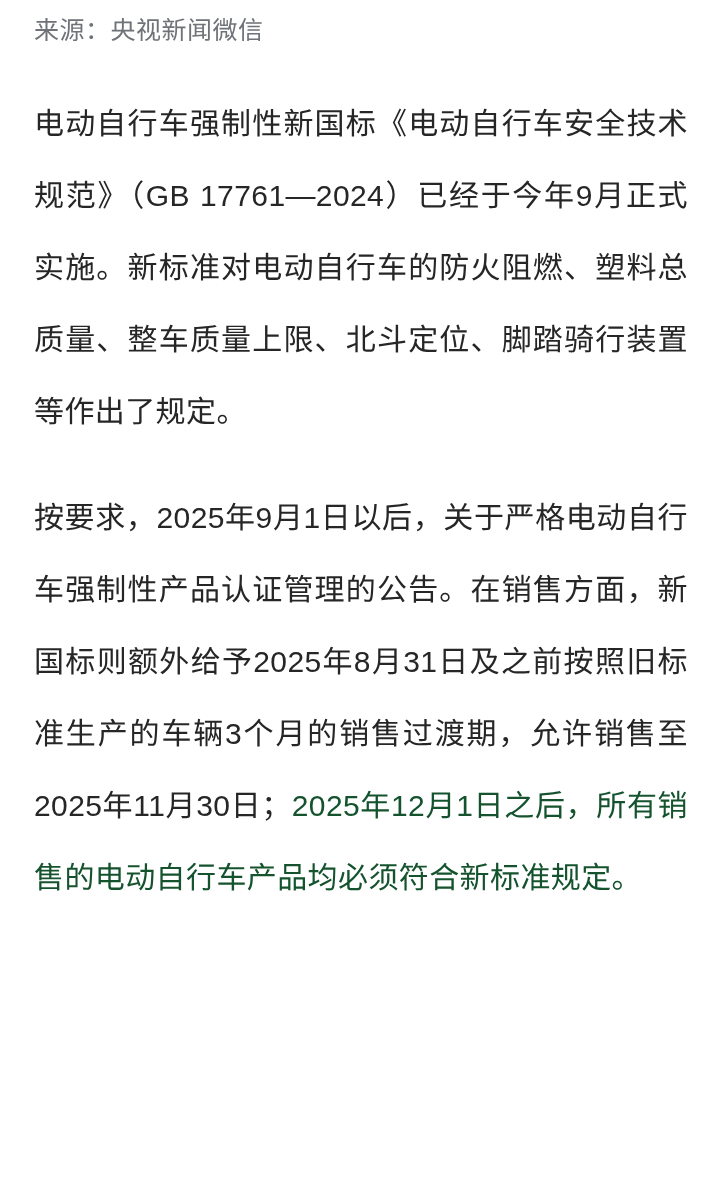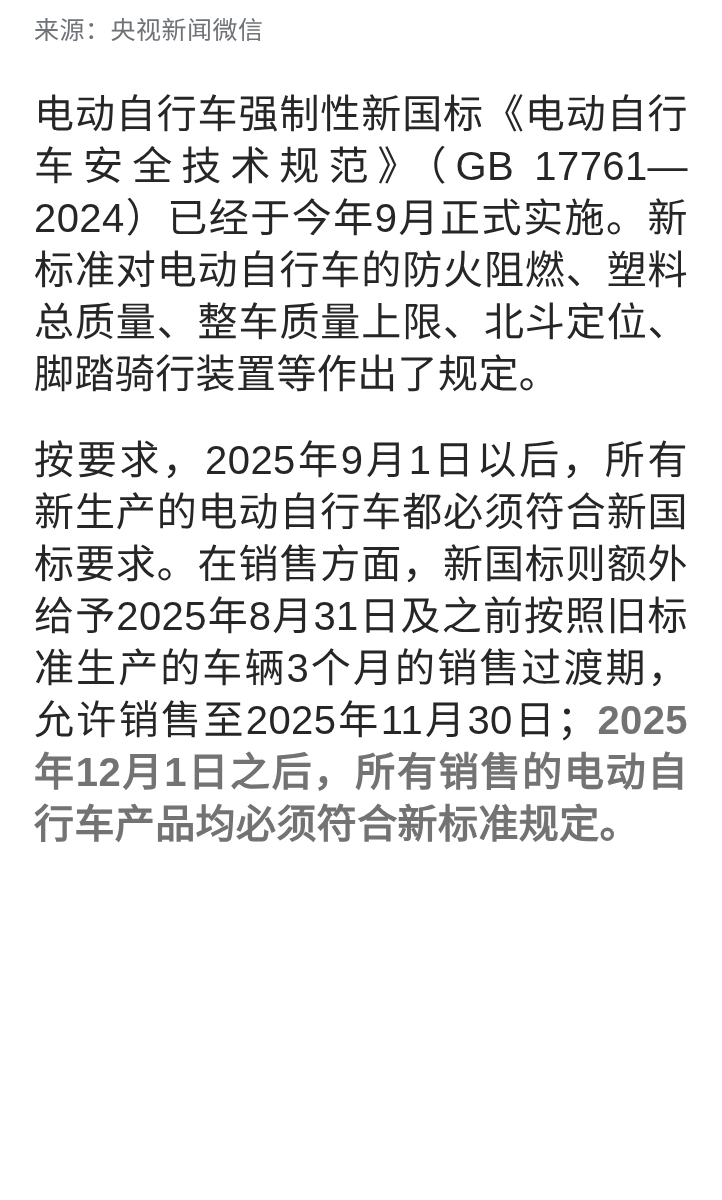--- a/index.html
+++ b/index.html
@@ -25,50 +25,50 @@
   .source-line {
     font-size: 25px;
     line-height: 1.5;
     color: #6f7277;
     letter-spacing: 0.5px;
     padding-top: 12px;
     padding-bottom: 10px;
     white-space: pre;
   }
   .para {
-    font-size: 40px;
-    line-height: 52px;
+    font-size: 30px;
+    line-height: 72px;
     color: #262626;
     letter-spacing: 0.4px;
     text-align: justify;
     text-justify: inter-ideograph;
     margin: 0 0 34px 0;
   }
   .para:first-of-type {
     margin-top: 28px;
   }
   .hl {
-    color: #737373;
-    font-weight: bold;
+    color: #14532d;
+    font-weight: normal;
   }
   .para.bold {
     font-weight: bold;
     color: #1c1c1c;
   }
 </style>
 </head>
 <body>
 
 <div class="page">
 
   <div class="source-line">来源：央视新闻微信</div>
 
   <p class="para">
     <span>电动自行车强制性新国标《电动自行车安全技术规范》（GB 17761—2024）已经于今年9月正式实施。新标准对电动自行车的防火阻燃、塑料总质量、整车质量上限、北斗定位、脚踏骑行装置等作出了规定。</span>
   </p>
 
   <p class="para">
-    <span>按要求，2025年9月1日以后，所有新生产的电动自行车都必须符合新国标要求。在销售方面，新国标则额外给予2025年8月31日及之前按照旧标准生产的车辆3个月的销售过渡期，允许销售至2025年11月30日；</span><span class="hl">2025年12月1日之后，所有销售的电动自行车产品均必须符合新标准规定。</span>
+    <span>按要求，2025年9月1日以后，关于严格电动自行车强制性产品认证管理的公告。在销售方面，新国标则额外给予2025年8月31日及之前按照旧标准生产的车辆3个月的销售过渡期，允许销售至2025年11月30日；</span><span class="hl">2025年12月1日之后，所有销售的电动自行车产品均必须符合新标准规定。</span>
   </p>
 
 
 
 </div>
 
 </body></html>

